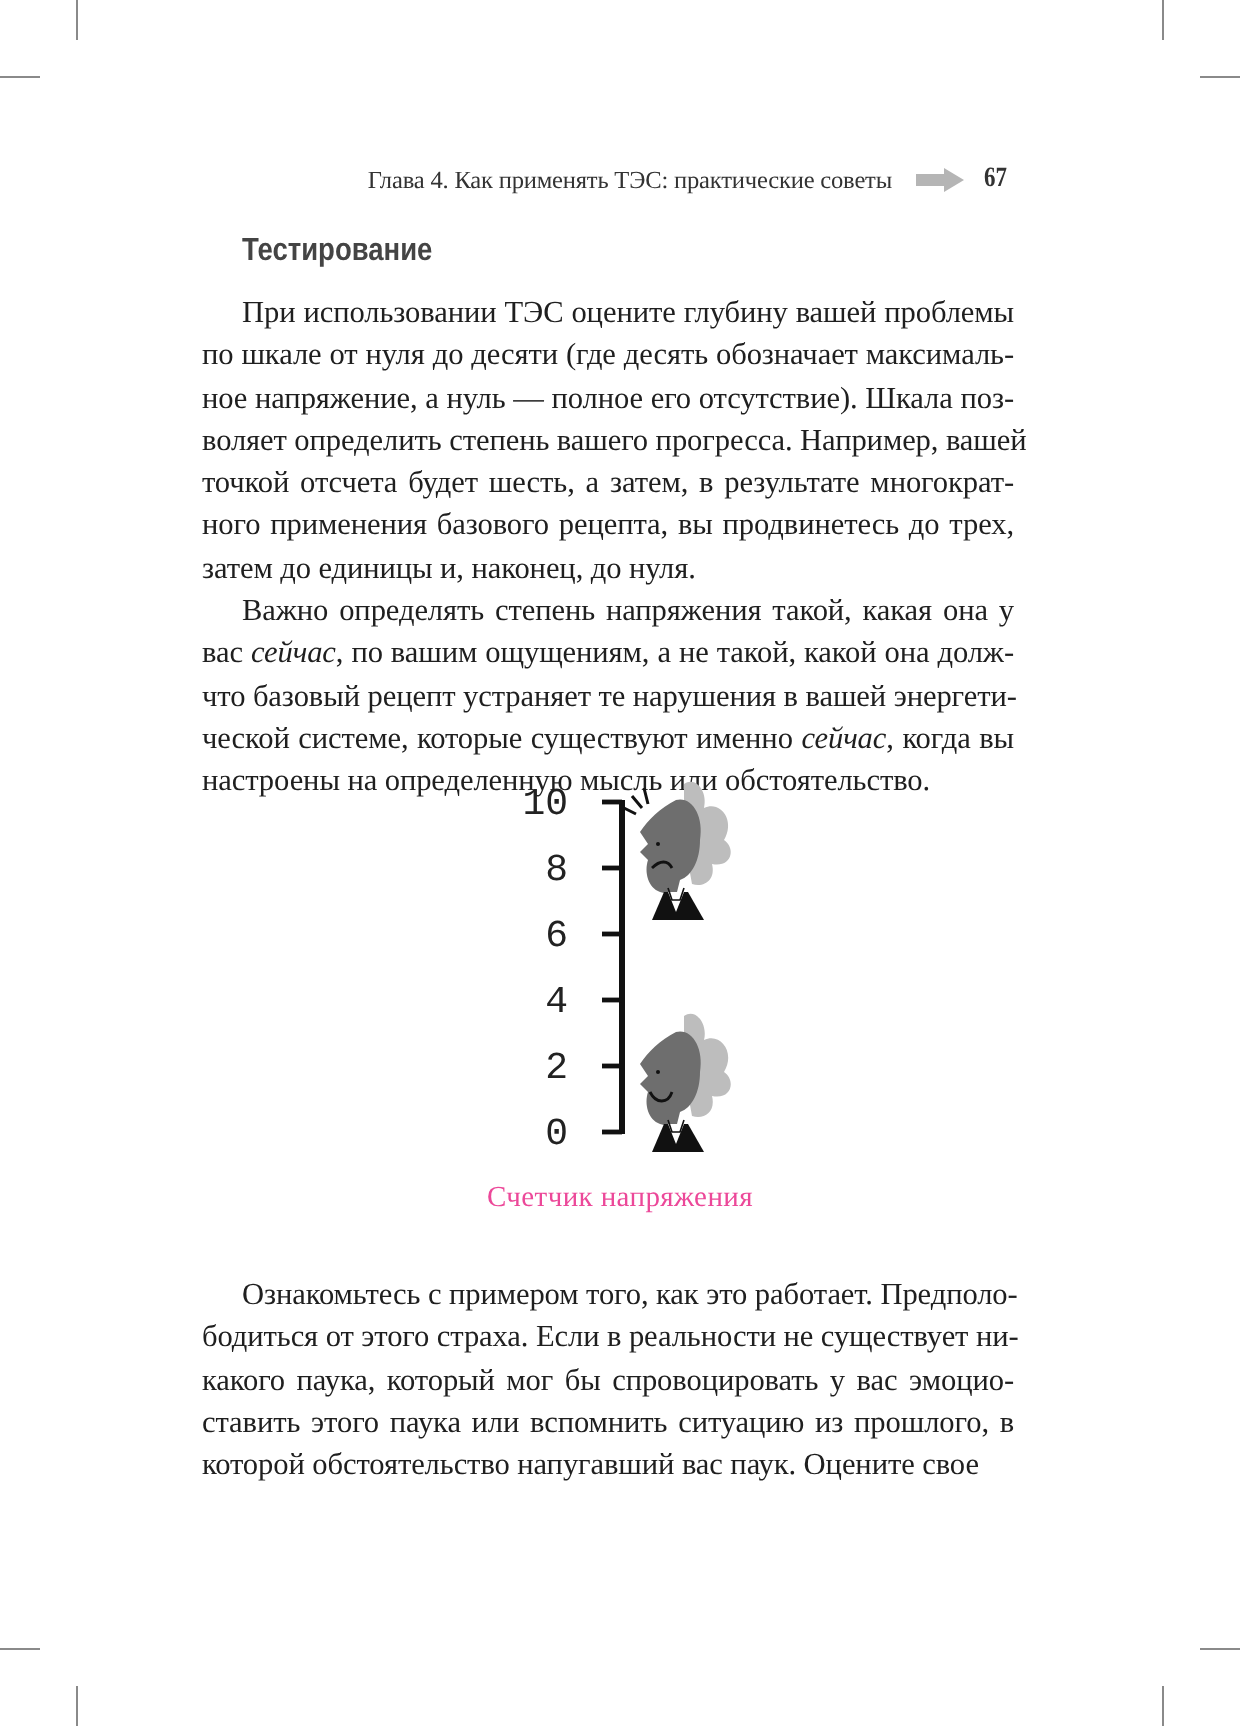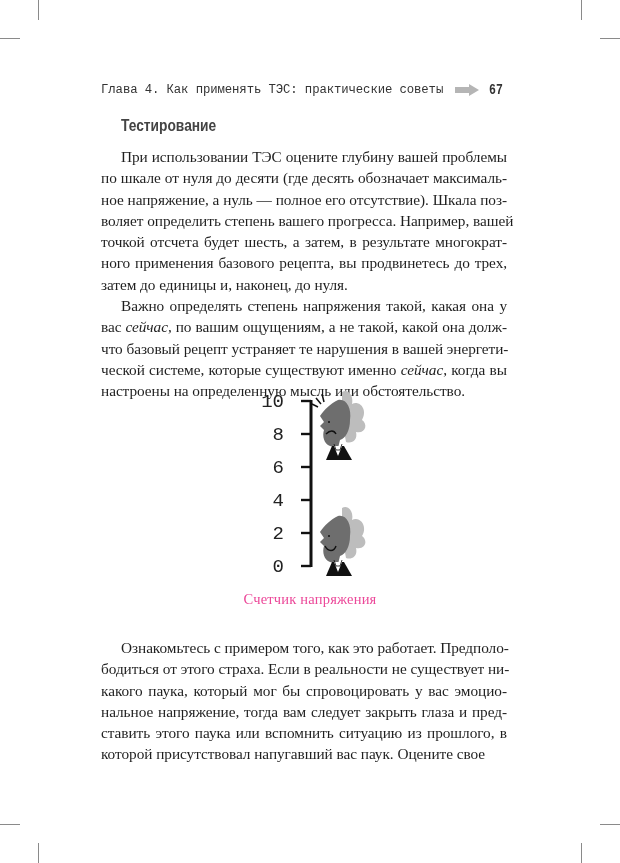--- a/index.html
+++ b/index.html
@@ -8,21 +8,21 @@
       background: #ffffff; color: #1a1a1a;
       font-family: "Liberation Serif", "DejaVu Serif", serif;
     }
     .crop { position: absolute; background: #8a8a8a; }
     .crop.v { width: 1px; height: 20px; }
     .crop.h { height: 1px; width: 20px; }
 
     .running-head {
       position: absolute; top: 80px; left: 100px; width: 406px; height: 20px;
       display: flex; align-items: center; justify-content: flex-end;
-      font-family: Liberation Mono, monospace;
+      font-family: Liberation Serif, serif;
     }
     .running-head .chapter { font-size: 12.3px; color: #333; letter-spacing: -0.1px; }
     .running-head .arrow { width: 24px; height: 12px; margin: 0 10px 0 12px; }
     .running-head .pagenum { font-size: 14px; font-weight: bold; color: #333; transform: scaleX(0.82); transform-origin: left center; }
 
     .section-heading {
       position: absolute; top: 117px; left: 121px;
       font-family: "Liberation Sans", "DejaVu Sans", sans-serif;
       font-weight: bold; font-size: 16px; color: #444;
       transform: scaleX(0.86); transform-origin: left center;
@@ -84,23 +84,22 @@
     <span class="line indent">Важно определять степень напряжения такой, какая она у</span>
     <span class="line">вас <em>сейчас</em>, по вашим ощущениям, а не такой, какой она долж-</span>
     <span class="line">что базовый рецепт устраняет те нарушения в вашей энергети-</span>
     <span class="line">ческой системе, которые существуют именно <em>сейчас</em>, когда вы</span>
     <span class="line last">настроены на определенную мысль или обстоятельство.</span>
   </div>
 <div class="para" id="p2" style="top:637px;">
     <span class="line indent">Ознакомьтесь с примером того, как это работает. Предполо-</span>
     <span class="line">бодиться от этого страха. Если в реальности не существует ни-</span>
     <span class="line">какого паука, который мог бы спровоцировать у вас эмоцио-</span>
-    <span class="line">нальное напряжение, тогда вам следует закрыть глаза и пред-</span>
     <span class="line">ставить этого паука или вспомнить ситуацию из прошлого, в</span>
-    <span class="line last">которой присутствовал напугавший вас паук. Оцените свое</span>
+    <span class="line last">которой обстоятельство напугавший вас паук. Оцените свое</span>
   </div>
 
 <div class="figure">
   <svg width="140" height="195" viewBox="0 0 140 195">
     <g id="scale-axis">
         <line x1="61" x2="61" y1="12" y2="179" stroke="#111" stroke-width="3"></line>
         <line x1="51" x2="61" y1="178" y2="178" stroke="#111" stroke-width="2.4"></line>
         <line x1="51" x2="61" y1="145" y2="145" stroke="#111" stroke-width="2.4"></line>
         <line x1="51" x2="61" y1="112" y2="112" stroke="#111" stroke-width="2.4"></line>
         <line x1="51" x2="61" y1="79" y2="79" stroke="#111" stroke-width="2.4"></line>

